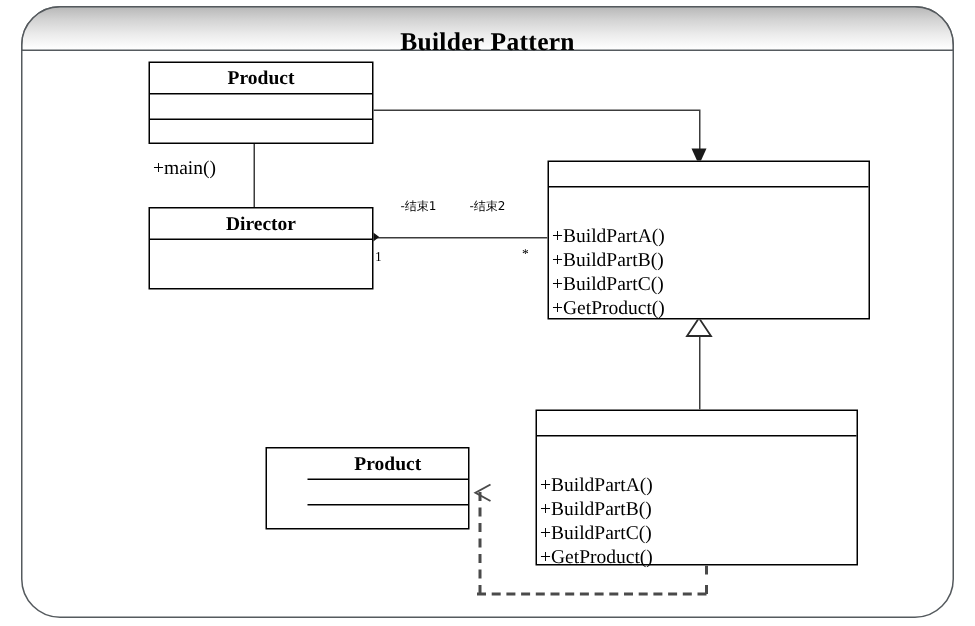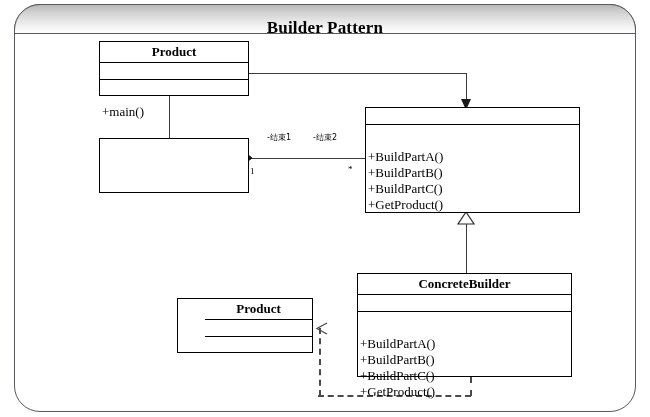--- a/index.html
+++ b/index.html
@@ -176,35 +176,35 @@
 
   <div class="uml" style="left:99px; top:41px; width:150px; height:55px;">
     <div class="row name">Product</div>
     <div class="row attrs"></div>
     <div class="row ops">
       <div class="op">+main()</div>
     </div>
   </div>
 
   <div class="uml" style="left:99px; top:138px; width:150px; height:55px;">
+    <div class="row name">Director</div>
     <div class="row attrs"></div>
   </div>
 
   <div class="uml" style="left:365px; top:107px; width:215px; height:106px;">
     <div class="row attrs"></div>
     <div class="row ops">
       <div class="op">+BuildPartA()</div>
       <div class="op">+BuildPartB()</div>
       <div class="op">+BuildPartC()</div>
       <div class="op">+GetProduct()</div>
     </div>
   </div>
 
   <div class="uml" style="left:357px; top:273px; width:215px; height:104px;">
-    <div class="row name">ConcreteBuilder</div>
     <div class="row attrs"></div>
     <div class="row ops">
       <div class="op">+BuildPartA()</div>
       <div class="op">+BuildPartB()</div>
       <div class="op">+BuildPartC()</div>
       <div class="op">+GetProduct()</div>
     </div>
   </div>
 
   <div class="uml" style="left:177px; top:298px; width:136px; height:55px;padding-left:27px;">

